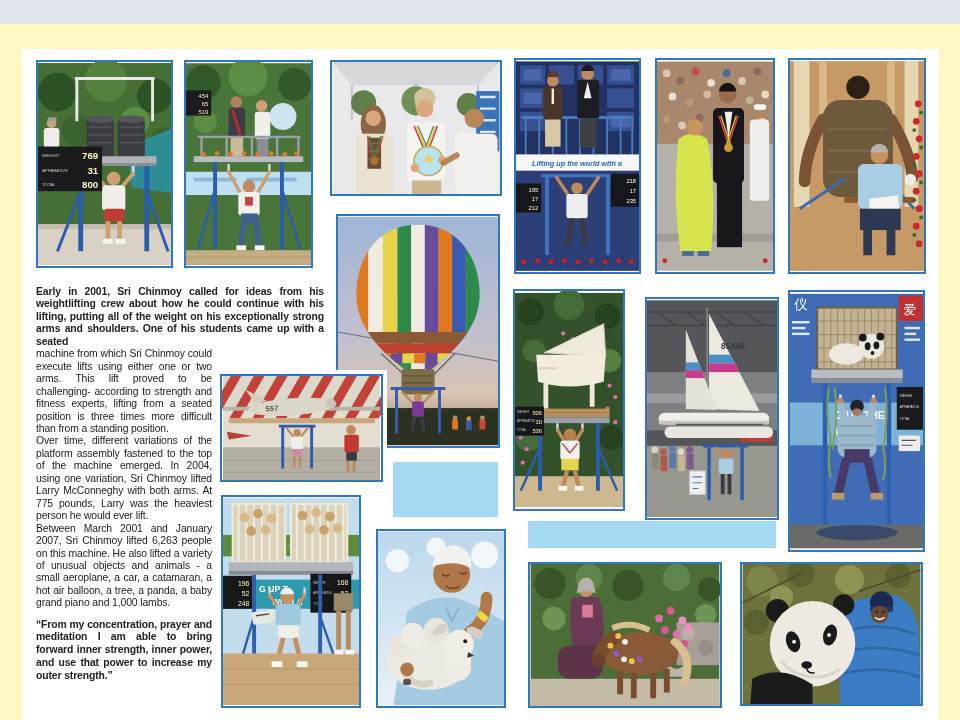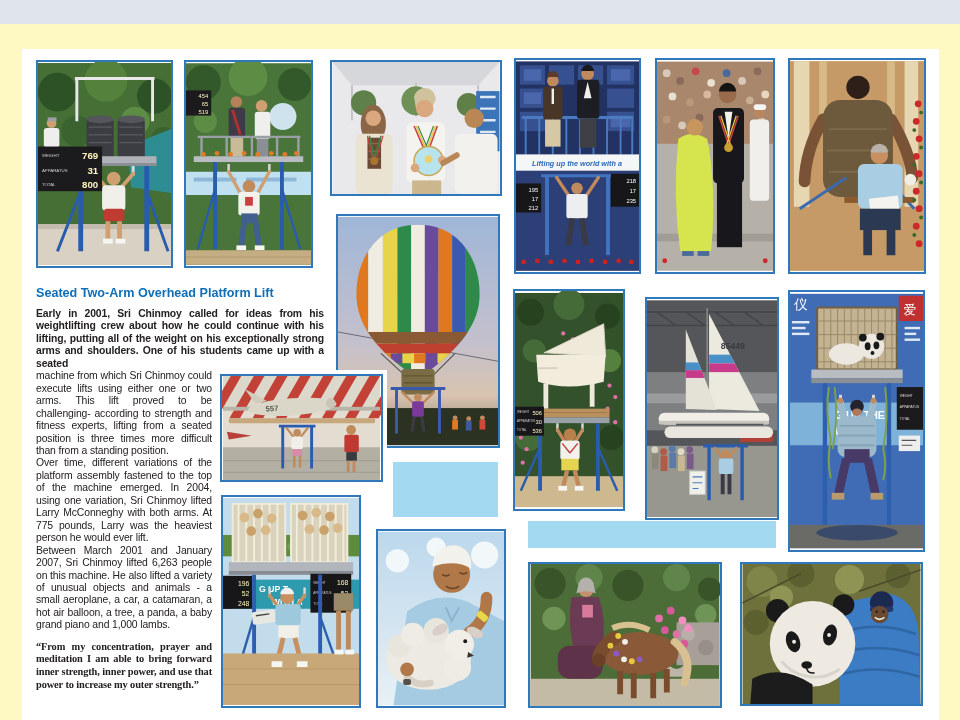--- a/index.html
+++ b/index.html
@@ -6,21 +6,21 @@
   .page{position:relative;width:960px;height:720px;background:#fef9c3;font-family:"Liberation Sans",sans-serif;overflow:hidden;margin-top:24px;}
   .canvas{position:absolute;left:22px;top:25px;width:917px;height:672px;background:#ffffff;}
   .photo{position:absolute;border:2px solid #2f78bb;box-sizing:border-box;overflow:hidden;background:#fff;box-shadow:0 0 0 4px #ffffff;}
   .photo svg{display:block;width:100%;height:100%;}
   .bluebox{position:absolute;background:#a3d9f1;}
   .article{position:absolute;left:36px;top:262px;width:288px;color:#242021;}
   .article h1{margin:0 0 8px 0;font-size:12.6px;color:#0e6eb8;font-weight:bold;}
   .para{text-align:justify;font-size:10.4px;line-height:12.45px;letter-spacing:-0.12px;}
   .wide{width:288px;font-weight:bold;}
   .narrow{width:176px;}
-  .quote{font-weight:bold;margin-top:9px;width:176px;text-align:justify;font-size:10.4px;line-height:12.7px;letter-spacing:-0.12px;font-family:Liberation Serif, serif;}
+  .quote{font-weight:bold;margin-top:9px;width:176px;text-align:justify;font-size:10.4px;line-height:12.7px;letter-spacing:-0.12px;}
   .attr{margin-top:2px;margin-left:34px;font-size:10.4px;}
   svg text{font-family:"Liberation Sans",sans-serif;}
 </style>
 </head>
 <body>
 
 <div class="page">
   <div class="canvas"></div>
 
   <div class="photo" style="left:36px;top:36px;width:137px;height:208px;">
@@ -776,20 +776,19 @@
         <path d="M66 108 q2 5 8 4" stroke="#1a1a1a" stroke-width="1.6" fill="none"></path>
         <path d="M10 118 Q40 102 72 124 L72 144 L8 144 Z" fill="#1c1c1c"></path>
       </g>
     </svg>
   </div>
 
   <div class="bluebox" style="left:393px;top:438px;width:105px;height:55px;"></div>
   <div class="bluebox" style="left:528px;top:497px;width:248px;height:27px;"></div>
 
   <div class="article">
-    <h1>Seated Two-Arm Overhead Platform Lift</h1>
     <div class="para wide">Early in 2001, Sri Chinmoy called for ideas from his weightlifting crew about how he could continue with his lifting, putting all of the weight on his exceptionally strong arms and shoulders. One of his students came up with a seated</div>
     <div class="para narrow">machine from which Sri Chinmoy could execute lifts using either one or two arms. This lift proved to be challenging- according to strength and fitness experts, lifting from a seated position is three times more difficult than from a standing position.</div>
     <div class="para narrow">Over time, different variations of the platform assembly fastened to the top of the machine emerged. In 2004, using one variation, Sri Chinmoy lifted Larry McConneghy with both arms. At 775 pounds, Larry was the heaviest person he would ever lift.</div>
     <div class="para narrow">Between March 2001 and January 2007, Sri Chinmoy lifted 6,263 people on this machine. He also lifted a variety of unusual objects and animals - a small aeroplane, a car, a catamaran, a hot air balloon, a tree, a panda, a baby grand piano and 1,000 lambs.</div>
     <div class="quote">“From my concentration, prayer and meditation I am able to bring forward inner strength, inner power, and use that power to increase my outer strength.”</div>
   </div>
 </div>
 
 </body></html>

